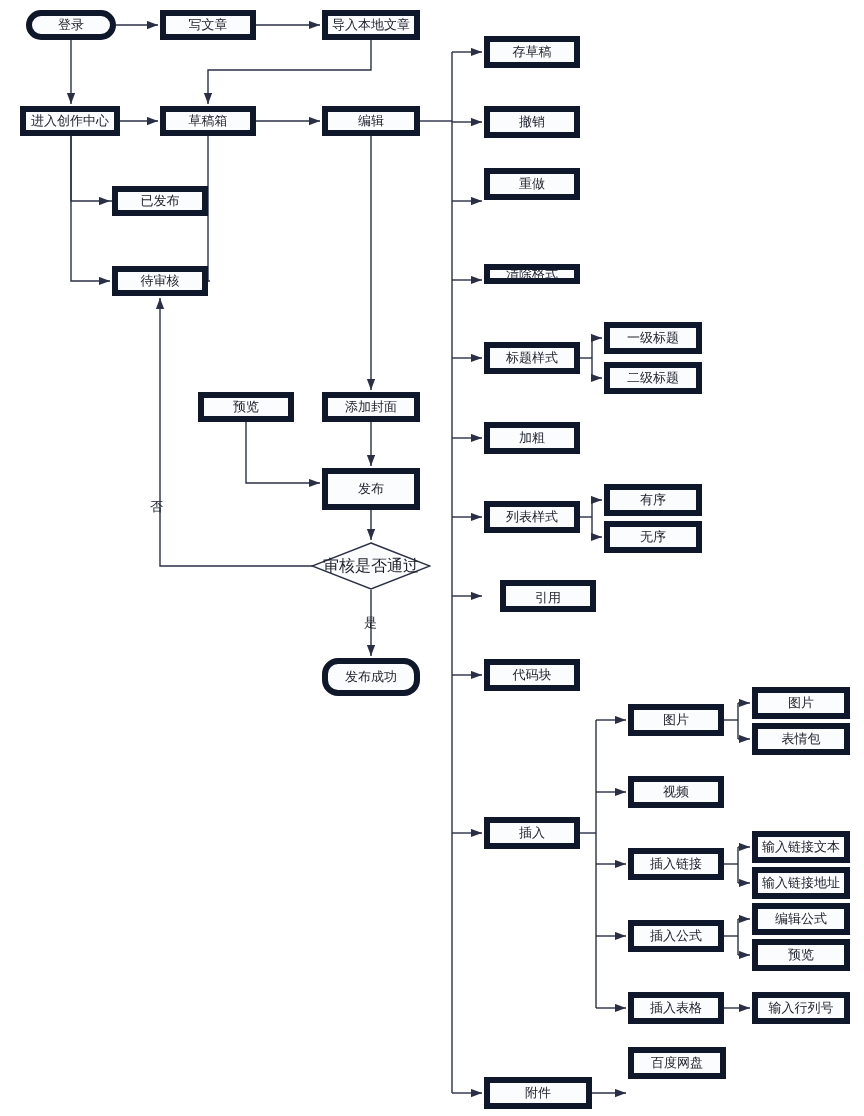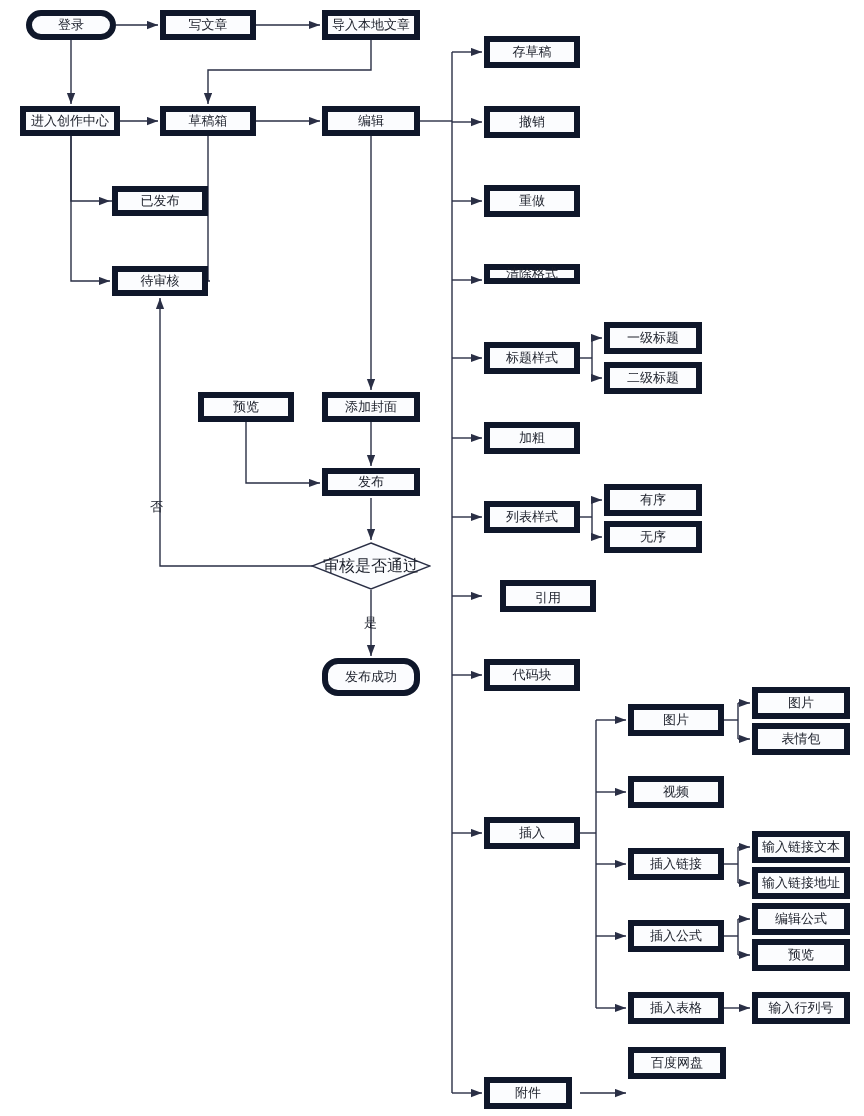--- a/index.html
+++ b/index.html
@@ -185,42 +185,42 @@
     </div>
   <div class="node" style="left:112px;top:266px;width:96px;height:30px;">
       <span>待审核</span>
     </div>
   <div class="node" style="left:198px;top:392px;width:96px;height:30px;">
       <span>预览</span>
     </div>
   <div class="node" style="left:322px;top:392px;width:98px;height:30px;">
       <span>添加封面</span>
     </div>
-  <div class="node" style="left:322px;top:468px;width:98px;height:28px;">
+  <div class="node" style="left:322px;top:468px;width:98px;height:42px;">
       <span>发布</span>
     </div>
 
   <div class="node diamond" style="left:311px;top:542px;width:120px;height:48px;">
     <svg class="diamond-shape" viewBox="0 0 120 48" preserveAspectRatio="none">
       <polygon points="60,1 119,24 60,47 1,24" fill="#fbfcfe" stroke="#2a2f45" stroke-width="1.4"></polygon>
     </svg>
     <span class="diamond-label">审核是否通过</span>
   </div>
 
   <div class="node rounded" style="left:322px;top:658px;width:98px;height:38px;">
       <span>发布成功</span>
     </div>
 
   <div class="node" style="left:484px;top:36px;width:96px;height:32px;">
       <span>存草稿</span>
     </div>
   <div class="node" style="left:484px;top:106px;width:96px;height:32px;">
       <span>撤销</span>
     </div>
-  <div class="node" style="left:484px;top:185px;width:96px;height:32px;">
+  <div class="node" style="left:484px;top:168px;width:96px;height:32px;">
       <span>重做</span>
     </div>
   <div class="node" style="left:484px;top:264px;width:96px;height:20px;">
       <span>清除格式</span>
     </div>
   <div class="node" style="left:484px;top:342px;width:96px;height:32px;">
       <span>标题样式</span>
     </div>
   <div class="node" style="left:604px;top:322px;width:98px;height:32px;">
       <span>一级标题</span>
@@ -242,21 +242,21 @@
     </div>
   <div class="node" style="left:500px;top:580px;width:96px;height:32px;align-items:flex-end;">
       <span>引用</span>
     </div>
   <div class="node" style="left:484px;top:659px;width:96px;height:32px;">
       <span>代码块</span>
     </div>
   <div class="node" style="left:484px;top:817px;width:96px;height:32px;">
       <span>插入</span>
     </div>
-  <div class="node" style="left:484px;top:1077px;width:88px;height:32px;">
+  <div class="node" style="left:484px;top:1077px;width:108px;height:32px;">
       <span>附件</span>
     </div>
 
   <div class="node" style="left:628px;top:704px;width:96px;height:32px;">
       <span>图片</span>
     </div>
   <div class="node" style="left:752px;top:687px;width:98px;height:32px;">
       <span>图片</span>
     </div>
   <div class="node" style="left:752px;top:723px;width:98px;height:32px;">

